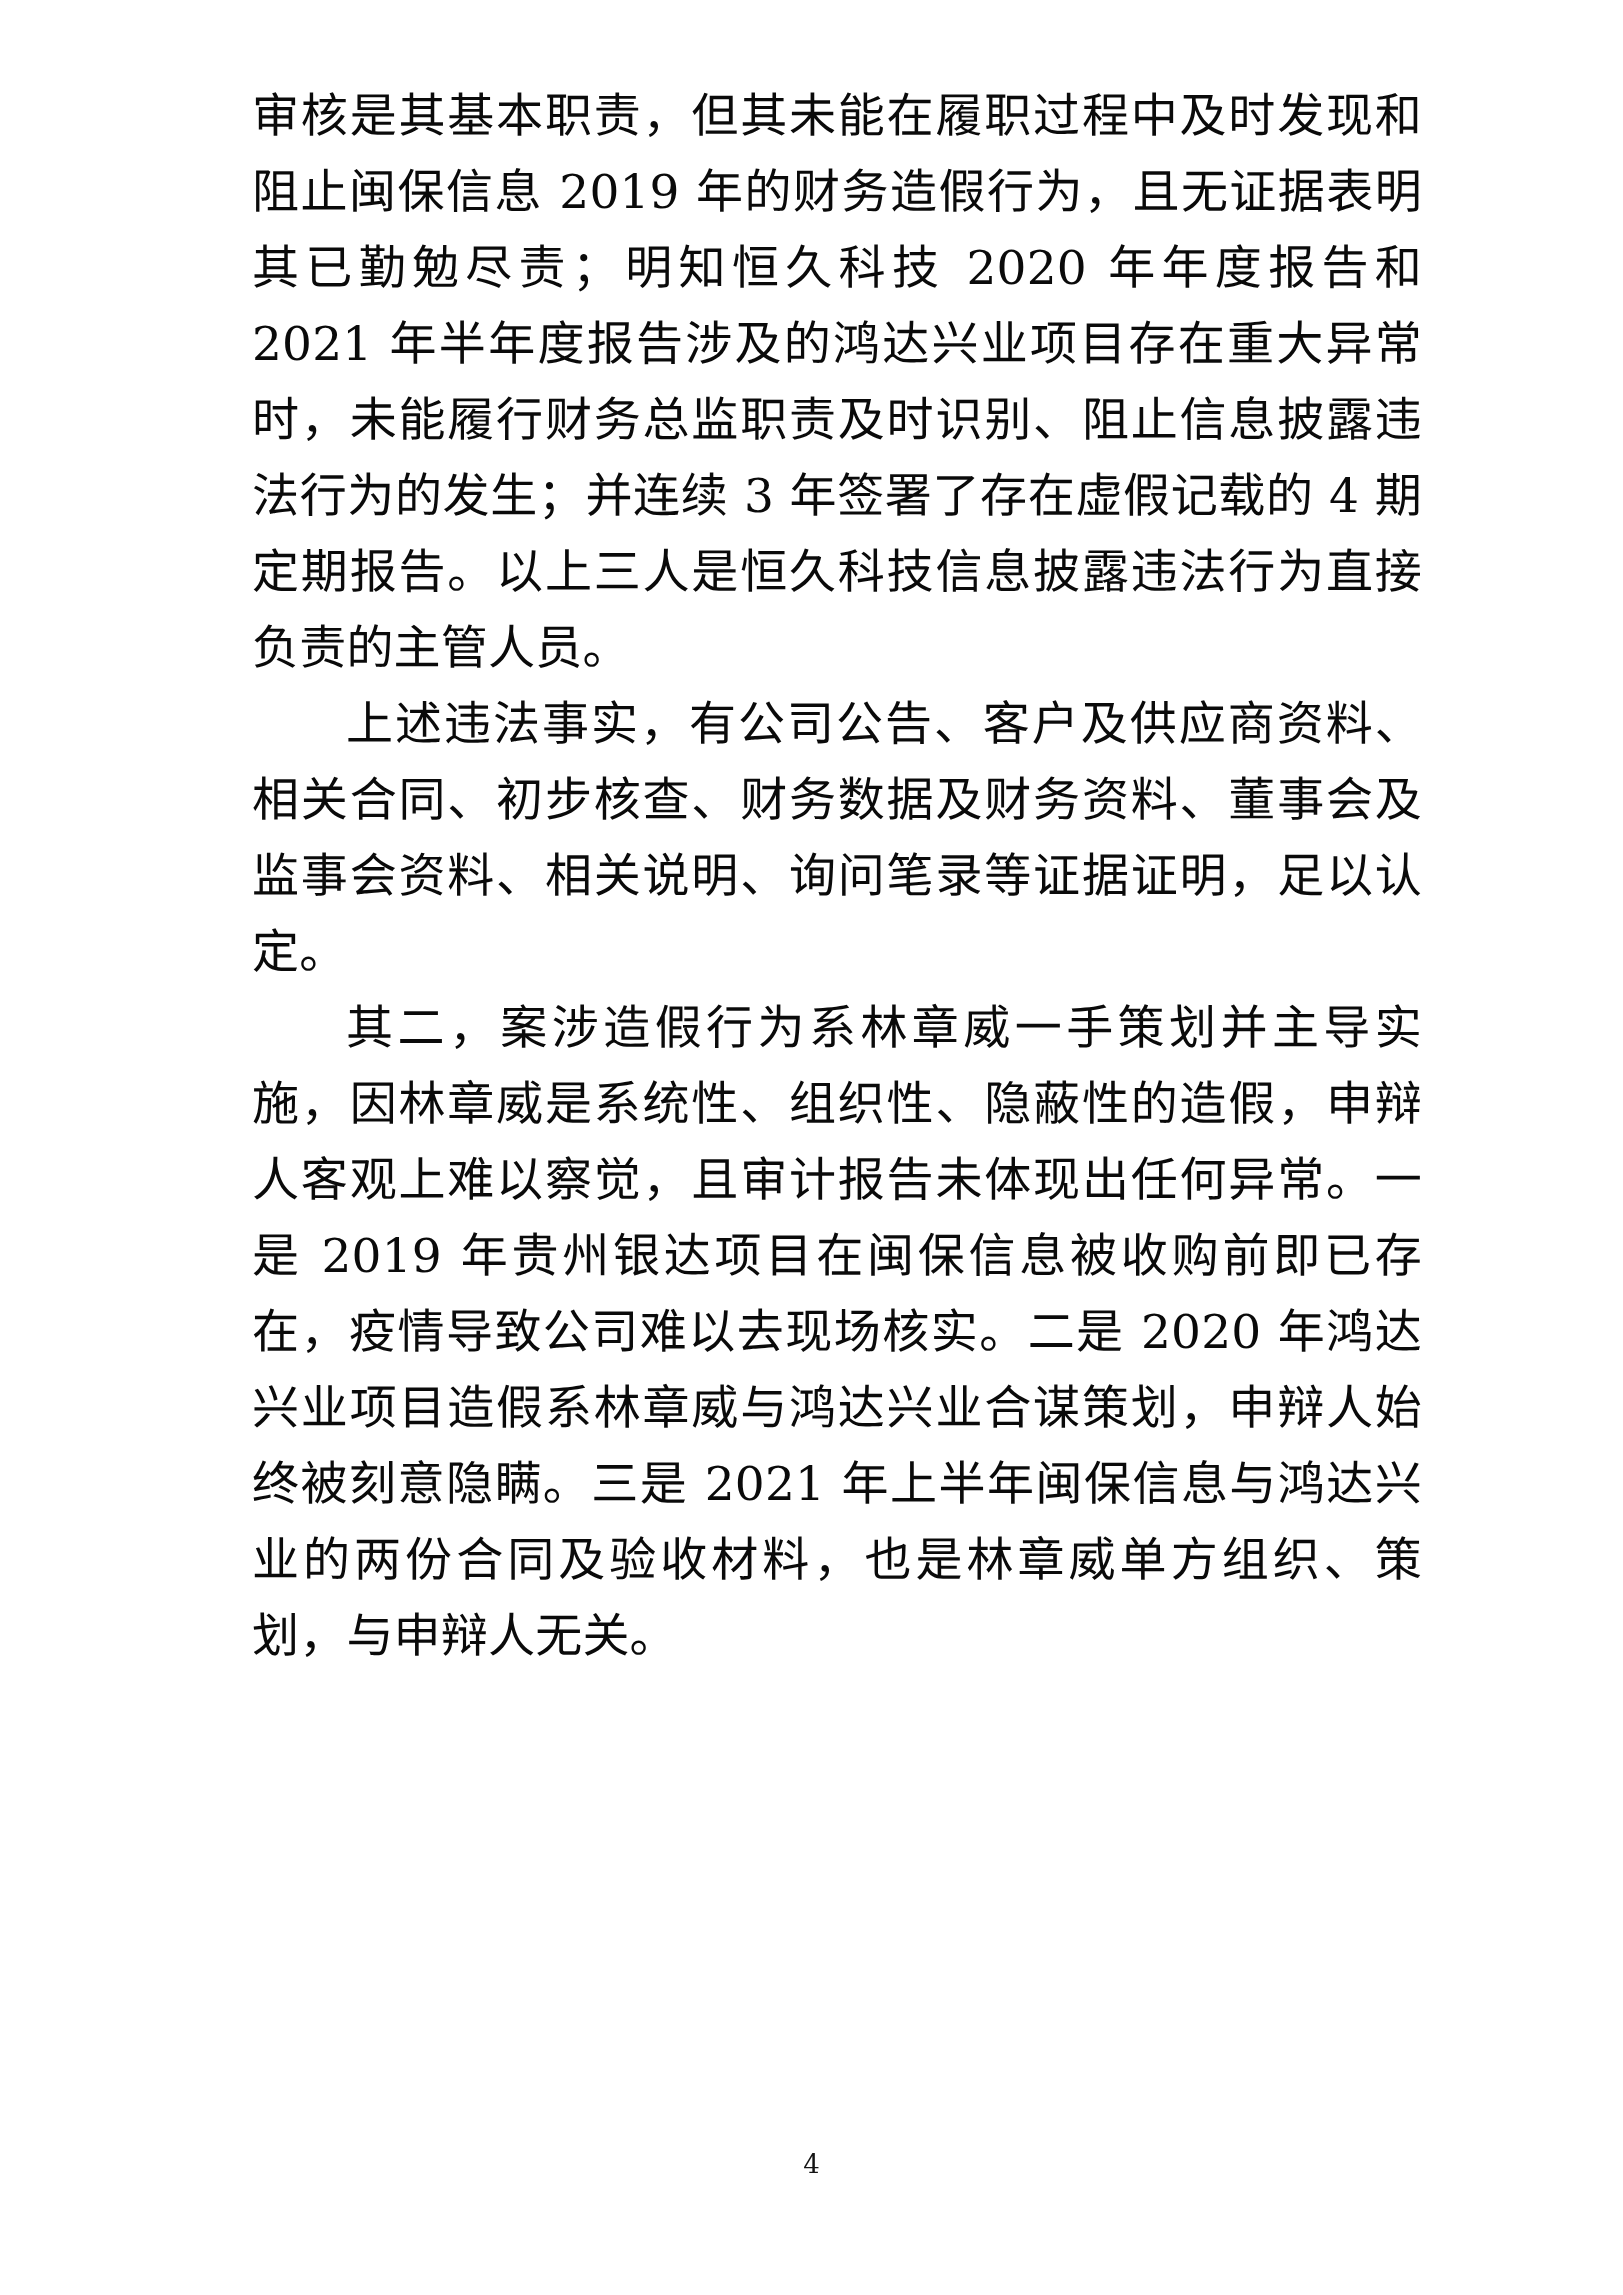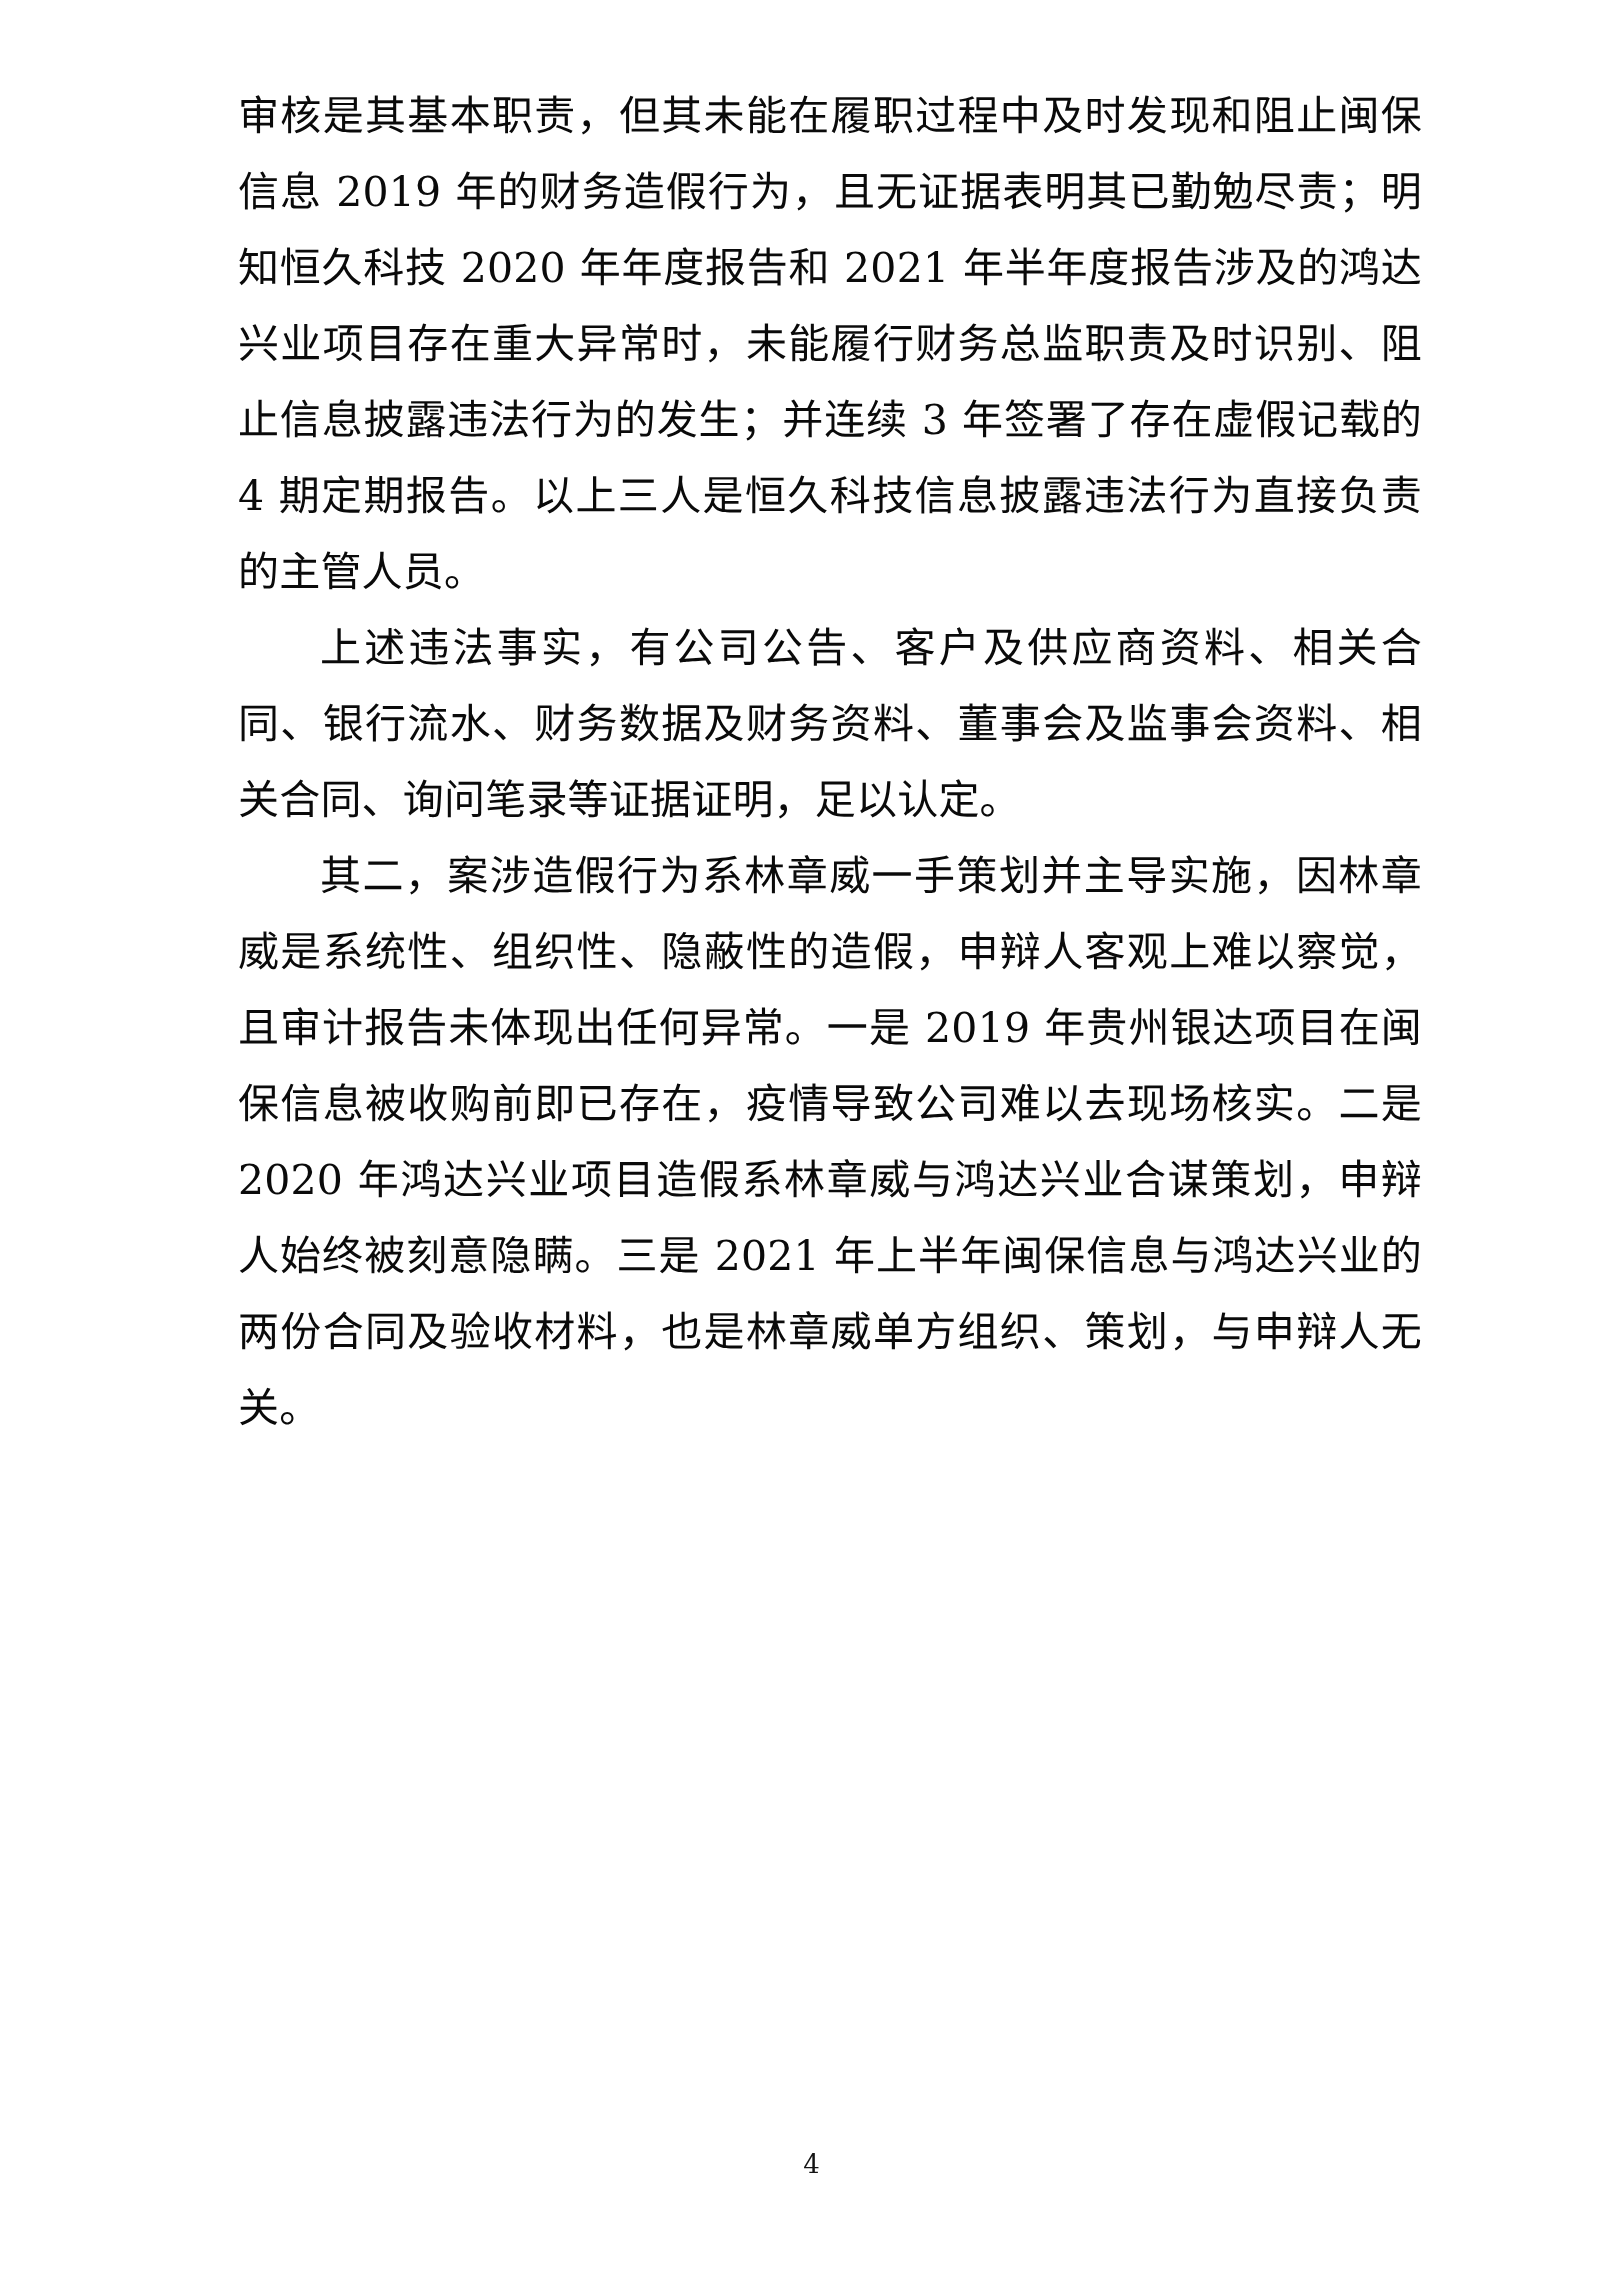--- a/index.html
+++ b/index.html
@@ -22,27 +22,27 @@
   
   .doc-body {
     position: absolute;
     left: 238px;
     top: 78px;
     width: 1184px;
   }
 
   .para {
     font-family: "DejaVu Serif", "Liberation Serif", serif;
-    font-size: 41px;
+    font-size: 47px;
     line-height: 76px;
     color: #0a0a0a;
     text-align: justify;
     text-justify: inter-character;
     text-indent: 2em;
-    margin: 0 0 0 0;
+    margin: 0 0 0 14px;
     letter-spacing: 0.2px;
     font-weight: 500;
     -webkit-font-smoothing: none;
   }
 
   
   .para.continued {
     text-indent: 0;
   }
 
@@ -65,21 +65,21 @@
 </head>
 <body>
 
 <div class="page">
 
   <div class="doc-body">
 
     <p class="para continued">审核是其基本职责，但其未能在履职过程中及时发现和阻止闽保信息 2019 年的财务造假行为，且无证据表明其已勤勉尽责；明知恒久科技 2020 年年度报告和 2021 年半年度报告涉及的鸿达兴业项目存在重大异常时，未能履行财务总监职责及时识别、阻止信息披露违法行为的发生；并连续 3 年签署了存在虚假记载的 4 期定期报告。以上三人是恒久科技信息披露违法行为直接负责的主管人员。</p>
 
 
-    <p class="para">上述违法事实，有公司公告、客户及供应商资料、相关合同、银行流水、财务数据及财务资料、董事会及监事会资料、相关合同、询问笔录等证据证明，足以认定。</p>
+    <p class="para">上述违法事实，有公司公告、客户及供应商资料、相关合同、初步核查、财务数据及财务资料、董事会及监事会资料、相关说明、询问笔录等证据证明，足以认定。</p>
 
 
 
     <p class="para">其二，案涉造假行为系林章威一手策划并主导实施，因林章威是系统性、组织性、隐蔽性的造假，申辩人客观上难以察觉，且审计报告未体现出任何异常。一是 2019 年贵州银达项目在闽保信息被收购前即已存在，疫情导致公司难以去现场核实。二是 2020 年鸿达兴业项目造假系林章威与鸿达兴业合谋策划，申辩人始终被刻意隐瞒。三是 2021 年上半年闽保信息与鸿达兴业的两份合同及验收材料，也是林章威单方组织、策划，与申辩人无关。</p>
 
 
   </div>
 
   <div class="page-number">4</div>
 

